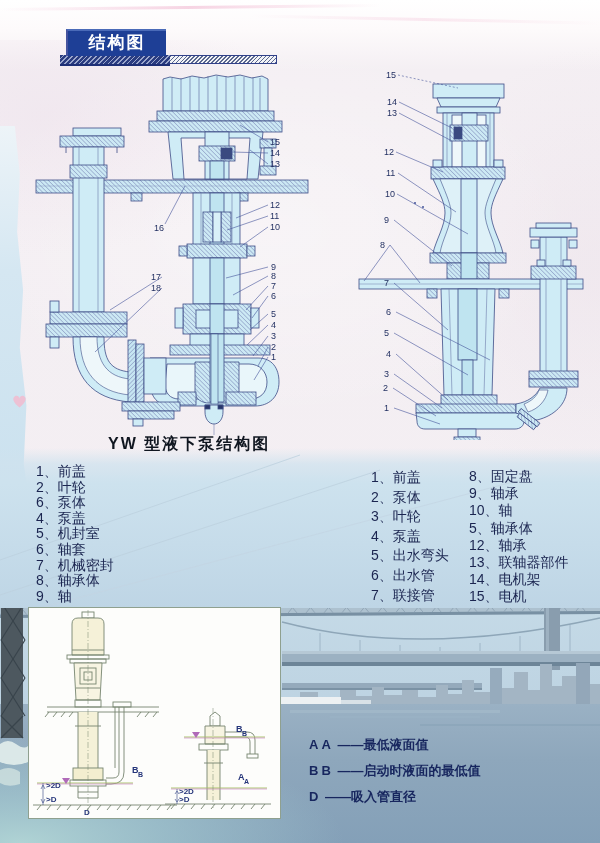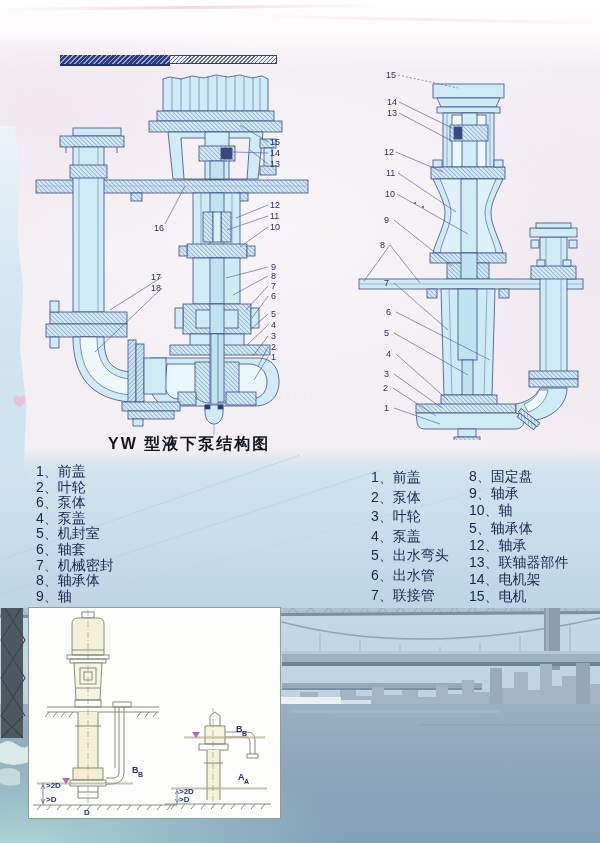--- a/index.html
+++ b/index.html
@@ -143,20 +143,21 @@
   </svg>
   <div class="pinkstreak" style="left:0;top:6px;width:380px;transform:rotate(-0.6deg)"></div>
   <div class="pinkstreak" style="left:250px;top:18px;width:350px;transform:rotate(1.2deg);opacity:.5"></div>
 
   <svg class="abs" style="left:11px;top:394px" width="17" height="15" viewBox="0 0 22 20">
       <path d="M11 18 C2 11 1 5 5 3 C8 1.5 10.5 3.5 11 6 C11.5 3.5 14 1.5 17 3 C21 5 20 11 11 18Z" fill="#f0bdd0" opacity="0.9"></path>
     </svg>
 
   <div class="abs" id="hatchbar"></div>
   <div class="abs" id="hatchdark"></div>
+  <div class="abs" id="label">结构图</div>
 
   <svg class="abs" id="yw" style="left:30px;top:60px" width="300" height="375" viewBox="30 60 300 375">
     <defs>
       <pattern id="hp" patternUnits="userSpaceOnUse" width="3.1" height="3.1" patternTransform="rotate(45)">
         <rect width="3.1" height="3.1" fill="#cce9f4"></rect>
         <line x1="0" y1="0.4" x2="3.1" y2="0.4" stroke="#8290bd" stroke-width="0.55"></line>
       </pattern>
       <pattern id="hp2" patternUnits="userSpaceOnUse" width="3.1" height="3.1" patternTransform="rotate(-45)">
         <rect width="3.1" height="3.1" fill="#c6e6f2"></rect>
         <line x1="0" y1="0.4" x2="3.1" y2="0.4" stroke="#8290bd" stroke-width="0.55"></line>
@@ -531,13 +532,18 @@
           <text x="215" y="176" font-size="7">A</text>
       <text x="17" y="180" font-size="8">&gt;2D</text>
       <text x="17" y="194" font-size="8">&gt;D</text>
       <text x="150" y="186" font-size="8">&gt;2D</text>
       <text x="150" y="194" font-size="8">&gt;D</text>
       <text x="55" y="207" font-size="8">D</text>
     </g>
     </svg>
   </div>
 
+  <div id="legend">
+    <div class="row"><span class="ab">AA</span> ——最低液面值</div>
+    <div class="row"><span class="ab">BB</span> ——启动时液面的最低值</div>
+    <div class="row"><span class="ab">D</span> ——吸入管直径</div>
+  </div>
 </div>
 
 </body></html>

